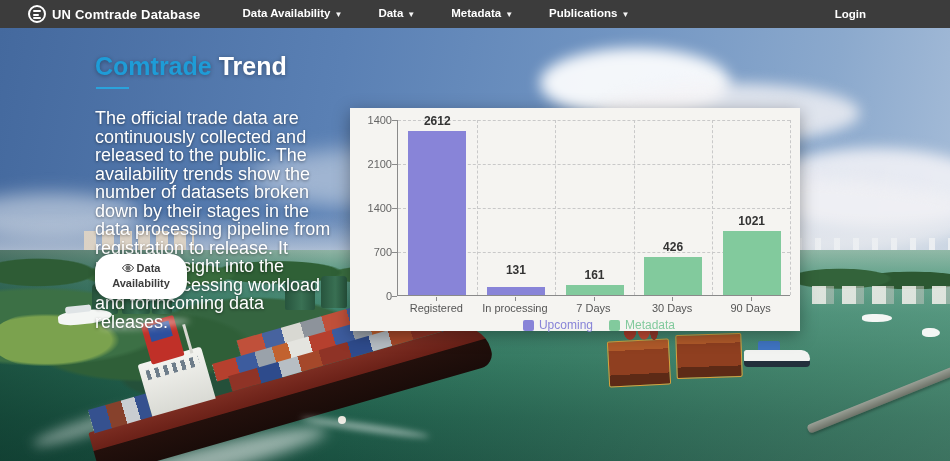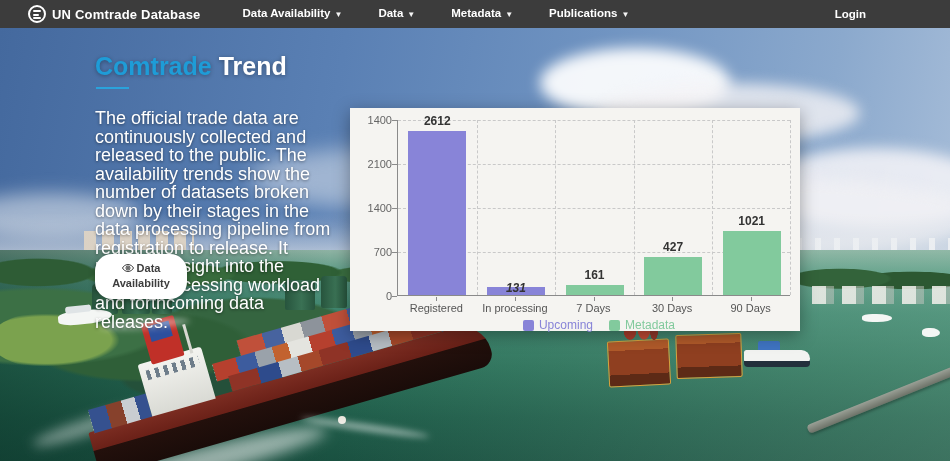--- a/index.html
+++ b/index.html
@@ -259,25 +259,25 @@
         <div class="hgrid" style="top: 44px;"></div>
         <div class="hgrid" style="top: 0px;"></div>
         <div class="vgrid" style="left: 78.6px;"></div>
         <div class="vgrid" style="left: 157.2px;"></div>
         <div class="vgrid" style="left: 235.8px;"></div>
         <div class="vgrid" style="left: 314.4px;"></div>
         <div class="vgrid" style="left: 392px;"></div>
         <div class="bar" style="left: 10.3px; width: 58px; height: 164px; background: rgb(136, 132, 216);"></div>
         <div class="bar-value" style="left: 0px; width: 78.6px; bottom: 167px;">2612</div>
         <div class="bar" style="left: 88.9px; width: 58px; height: 8px; background: rgb(136, 132, 216);"></div>
-        <div class="bar-value" style="left: 78.6px; width: 78.6px; bottom: 0; font-style: italic;">131</div>
+        <div class="bar-value" style="left: 78.6px; width: 78.6px; bottom: 18px;">131</div>
         <div class="bar" style="left: 167.5px; width: 58px; height: 10px; background: rgb(130, 202, 157);"></div>
         <div class="bar-value" style="left: 157.2px; width: 78.6px; bottom: 13px;">161</div>
         <div class="bar" style="left: 246.1px; width: 58px; height: 38px; background: rgb(130, 202, 157);"></div>
-        <div class="bar-value" style="left: 235.8px; width: 78.6px; bottom: 41px;">427</div>
+        <div class="bar-value" style="left: 235.8px; width: 78.6px; bottom: 41px;">426</div>
         <div class="bar" style="left: 324.7px; width: 58px; height: 64px; background: rgb(130, 202, 157);"></div>
         <div class="bar-value" style="left: 314.4px; width: 78.6px; bottom: 67px;">1021</div>
       </div>
     <div id="chart-annotations">
         <div class="ytick-label" style="left: 2px; top: 182px;">0</div>
         <div class="ytick-mark" style="left: 42px; top: 188px;"></div>
         <div class="ytick-label" style="left: 2px; top: 138px;">700</div>
         <div class="ytick-mark" style="left: 42px; top: 144px;"></div>
         <div class="ytick-label" style="left: 2px; top: 94px;">1400</div>
         <div class="ytick-mark" style="left: 42px; top: 100px;"></div>

